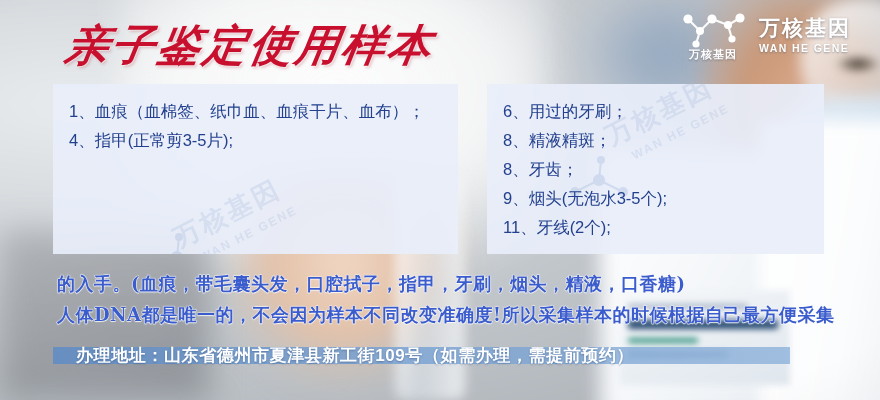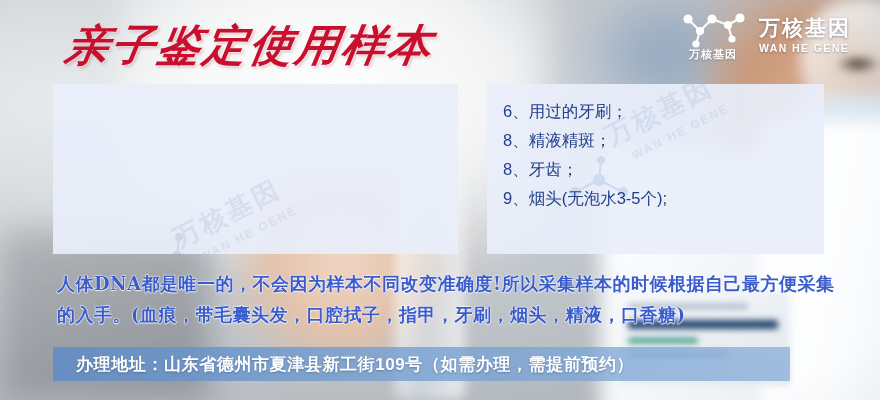--- a/index.html
+++ b/index.html
@@ -150,21 +150,21 @@
     font-size:18px;line-height:31px;font-weight:bold;letter-spacing:.5px;
     color:#3b5ccc;
     -webkit-text-stroke:0.6px rgba(255,255,255,.92);
     paint-order:stroke fill;
     text-shadow:0 0 2px rgba(255,255,255,.85),0 1px 1px rgba(255,255,255,.6);
   }
   .note-line{display:block;}
 
   
   .addr{
-    position:absolute;left:53px;top:347px;width:737px;height:34px;
+    position:absolute;left:53px;top:347px;width:737px;height:17px;
     background:linear-gradient(90deg,rgba(96,140,196,.88) 0%,rgba(118,160,210,.82) 45%,rgba(132,172,216,.72) 100%);
     display:flex;align-items:center;
   }
   .addr-text{
     color:#fff;font-size:17px;font-weight:bold;letter-spacing:.6px;
     padding-left:23px;white-space:nowrap;
     text-shadow:0 1px 2px rgba(40,70,120,.45);
   }
 </style>
 </head>
@@ -237,20 +237,22 @@
           <line x1="34" y1="28" x2="36" y2="8"></line>
         </g>
       <g fill="#5a7fc0">
           <circle cx="10" cy="40" r="5"></circle>
           <circle cx="34" cy="28" r="6"></circle>
           <circle cx="58" cy="40" r="5"></circle>
           <circle cx="36" cy="8" r="4"></circle>
         </g>
     </svg>
     <div class="list">
+      <div class="list-item">1、血痕（血棉签、纸巾血、血痕干片、血布）；</div>
+      <div class="list-item">4、指甲(正常剪3-5片);</div>
     </div>
   </div>
 
   <div class="panel" id="panel-right">
     <div class="wm" id="wm-right">
       <span class="wm-cn">万核基因</span>
       <span class="wm-en">WAN HE GENE</span>
     </div>
     <svg class="wm-dots" id="wm-right-dots" width="90" height="70" viewBox="0 0 90 70" aria-hidden="true">
       <g stroke="#5a7fc0" stroke-width="2" fill="none">
@@ -263,25 +265,26 @@
           <circle cx="34" cy="28" r="6"></circle>
           <circle cx="58" cy="40" r="5"></circle>
           <circle cx="36" cy="8" r="4"></circle>
         </g>
     </svg>
     <div class="list">
       <div class="list-item">6、用过的牙刷；</div>
       <div class="list-item">8、精液精斑；</div>
       <div class="list-item">8、牙齿；</div>
       <div class="list-item">9、烟头(无泡水3-5个);</div>
+      <div class="list-item">11、牙线(2个);</div>
     </div>
   </div>
 
   <div class="note">
+    <span class="note-line">的入手。(血痕，带毛囊头发，口腔拭子，指甲，牙刷，烟头，精液，口香糖)</span>
     <span class="note-line">人体DNA都是唯一的，不会因为样本不同改变准确度!所以采集样本的时候根据自己最方便采集</span>
-    <span class="note-line">的入手。(血痕，带毛囊头发，口腔拭子，指甲，牙刷，烟头，精液，口香糖)</span>
   </div>
 
   <div class="addr">
     <div class="addr-text">办理地址：山东省德州市夏津县新工街109号（如需办理，需提前预约）</div>
   </div>
 
 </div>
 
 </body></html>

